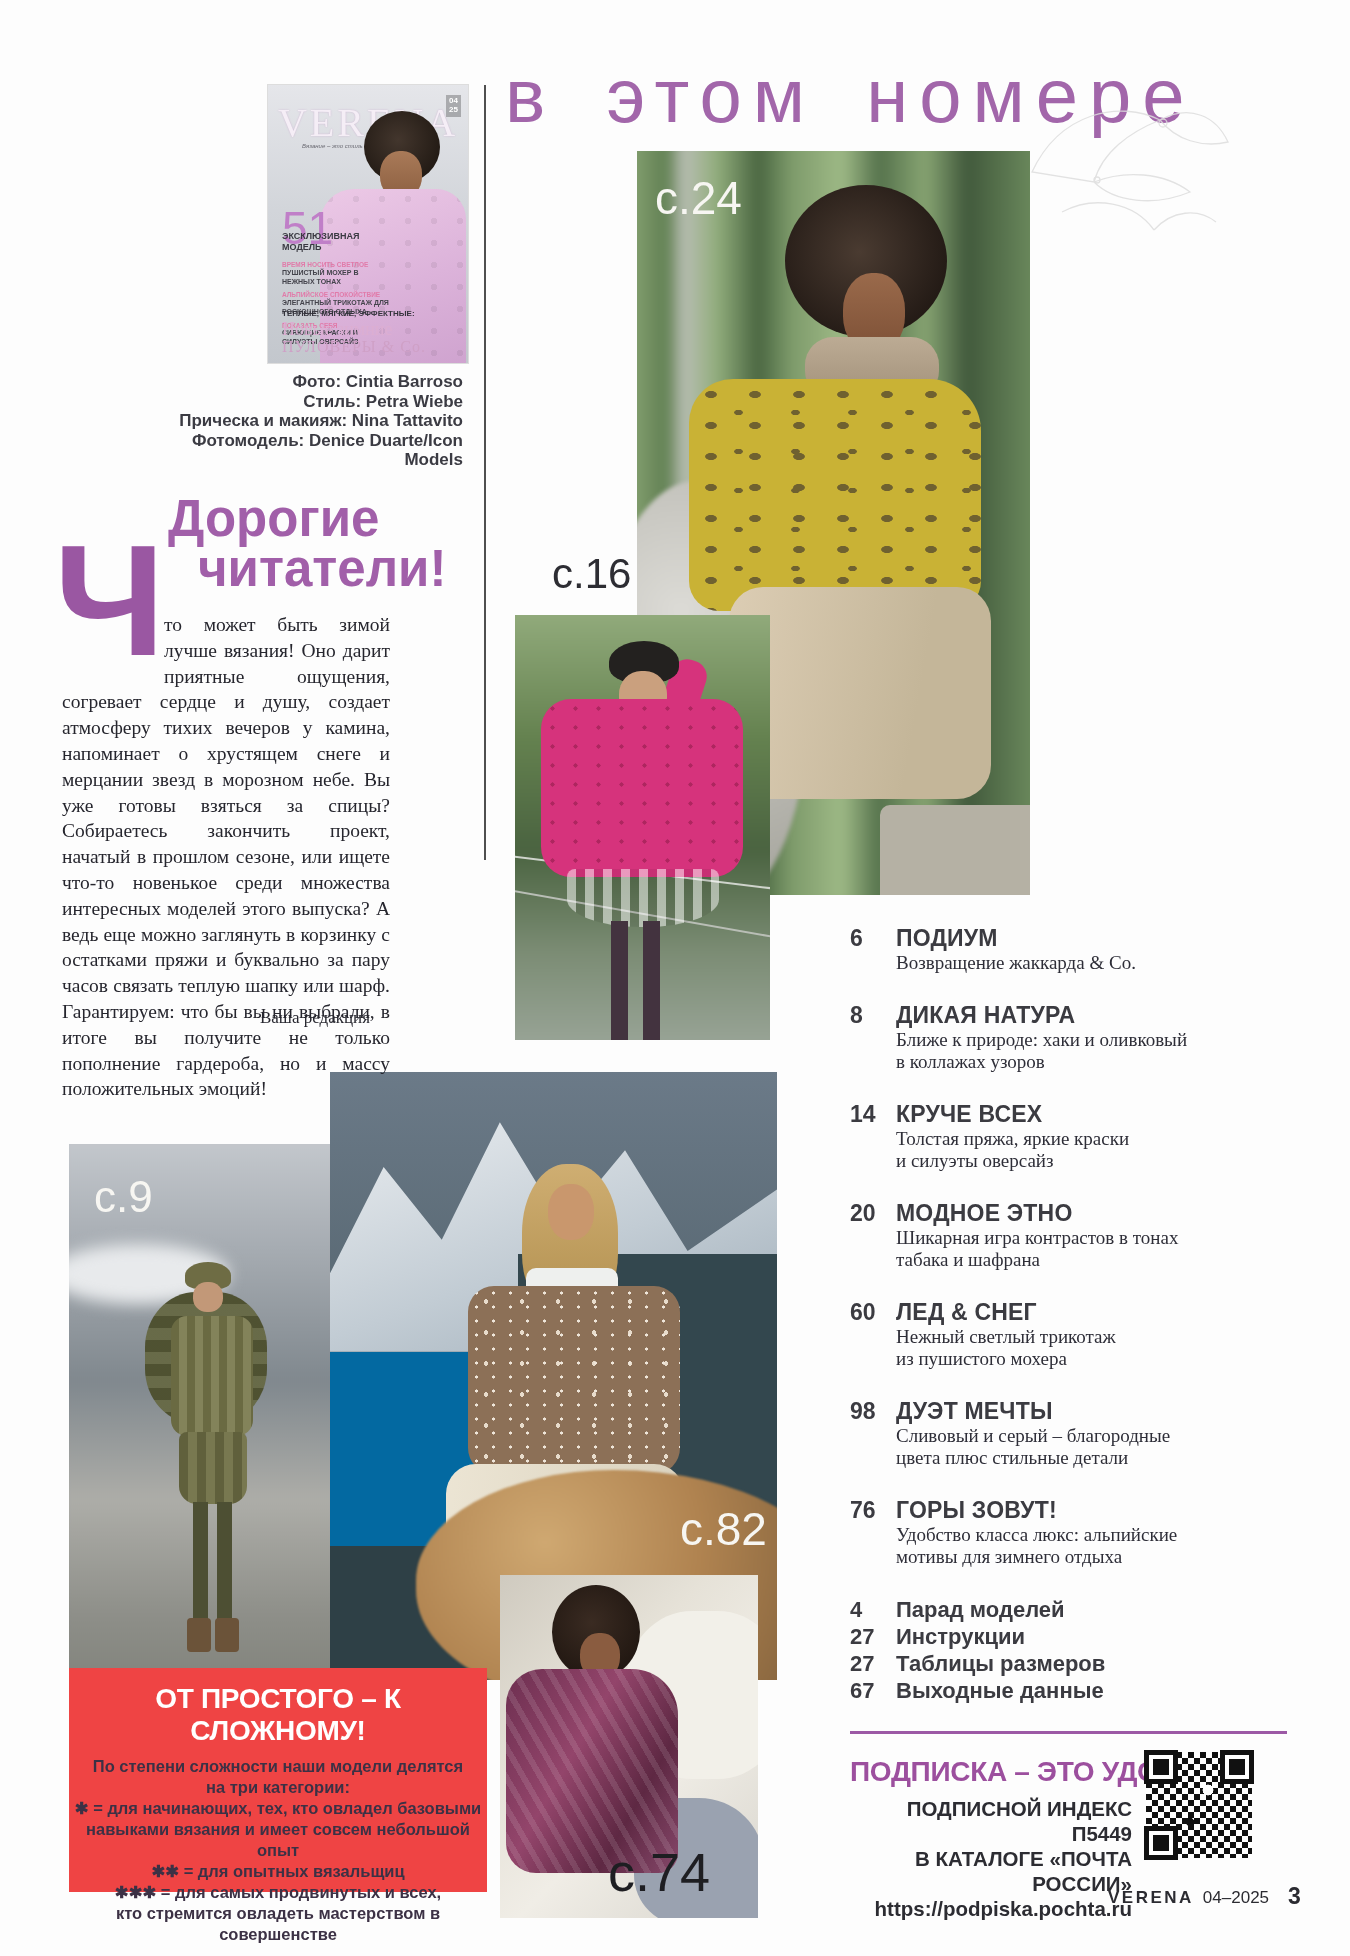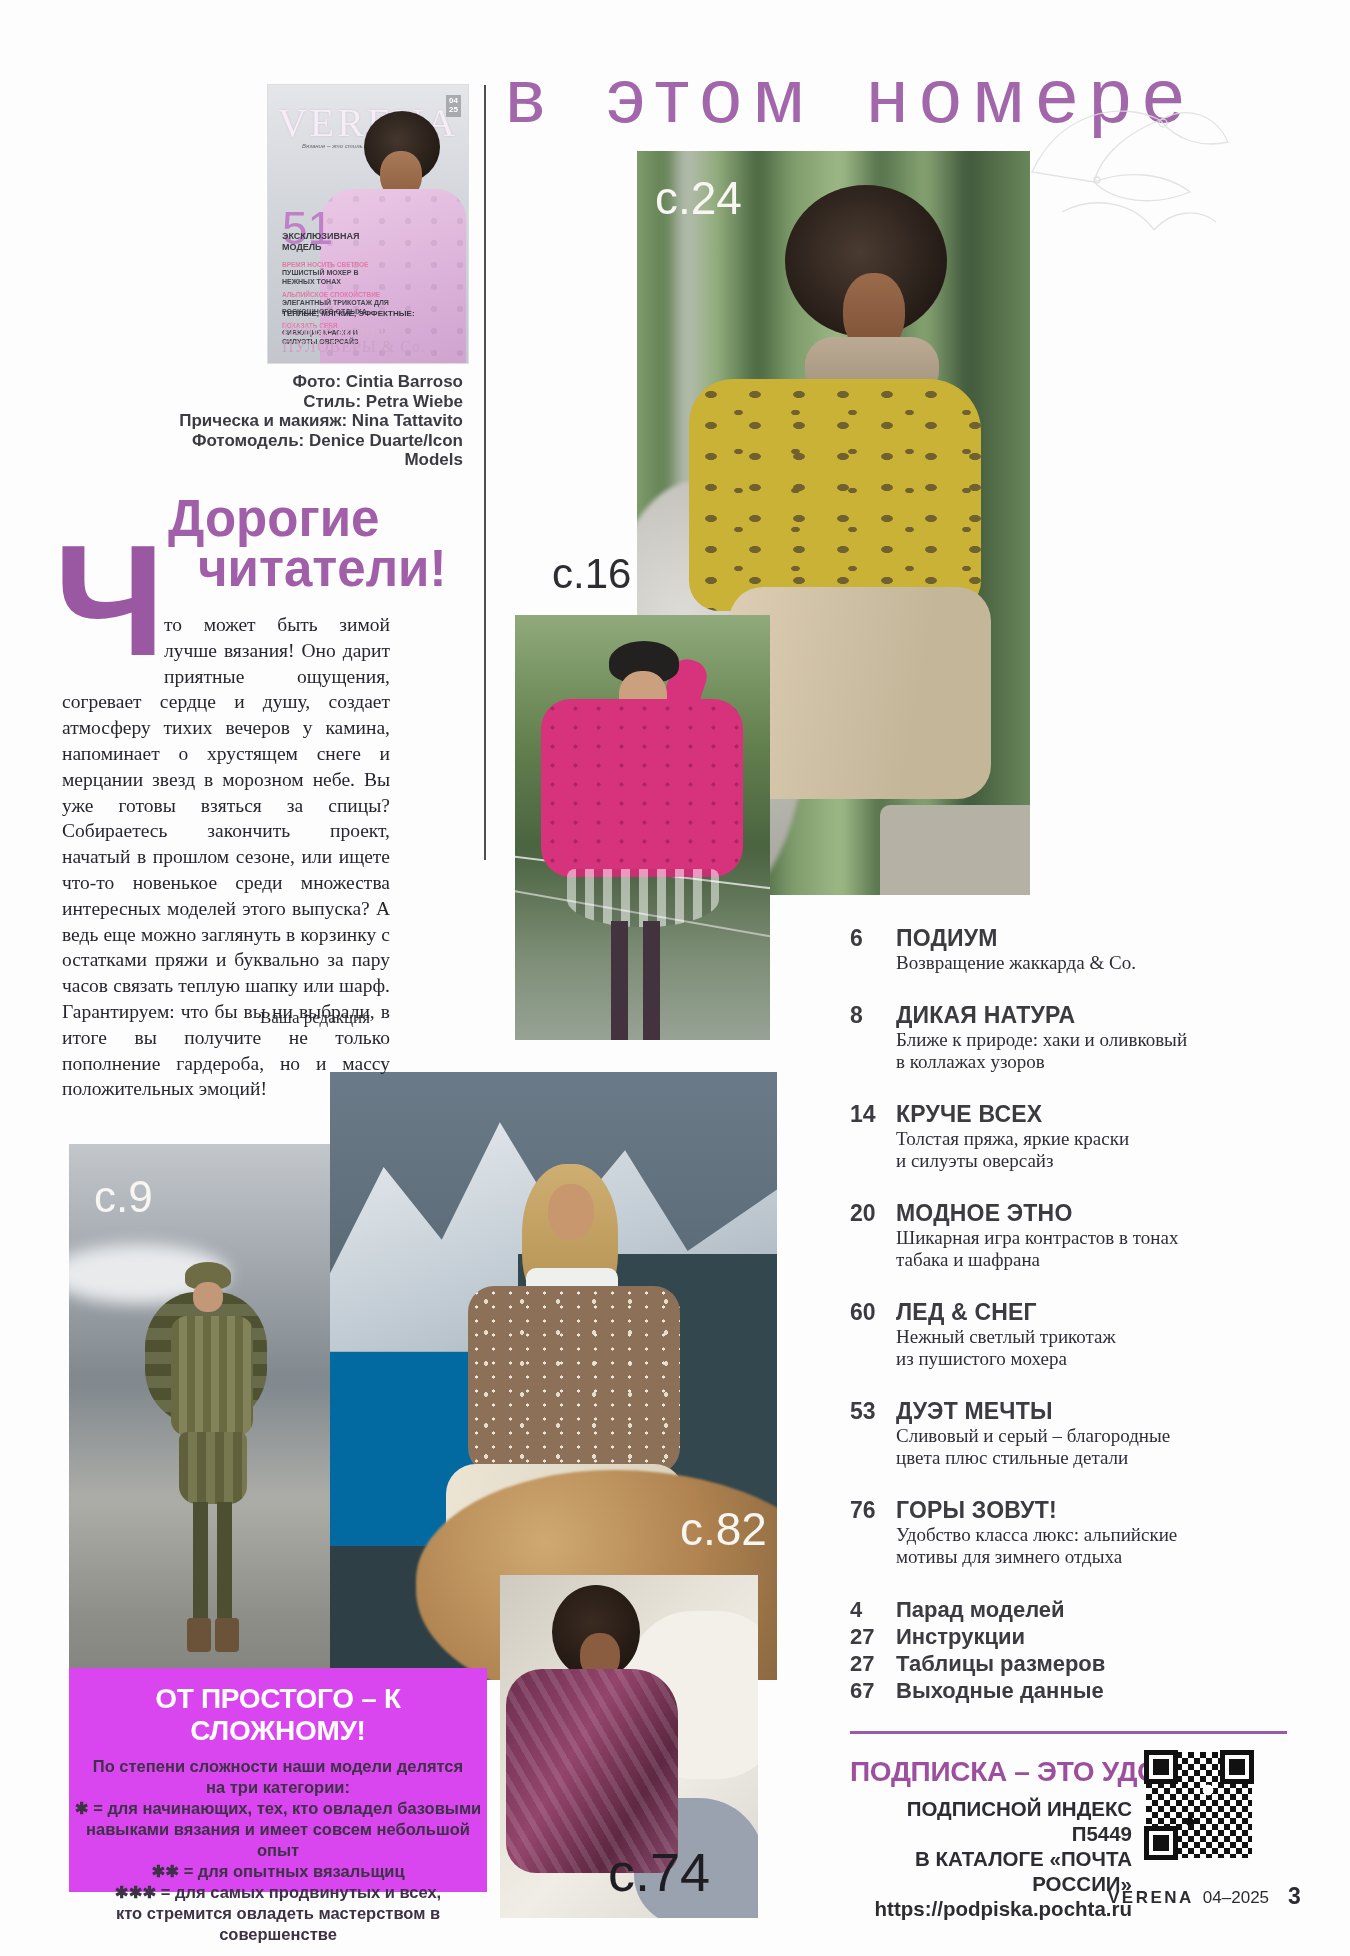--- a/index.html
+++ b/index.html
@@ -209,21 +209,21 @@
   .f1{left:-2px;top:-2px;} .f2{right:-2px;top:-2px;} .f3{left:-2px;bottom:-2px;}
 
   
   .footer{position:absolute;left:1108px;top:1888px;display:flex;gap:9px;align-items:baseline;
       color:#2b2b31;}
   .f-mag{font-size:17px;font-weight:bold;letter-spacing:2.5px;}
   .f-issue{font-size:17px;}
   .pagenum{position:absolute;left:1288px;top:1883px;font-size:23px;font-weight:bold;color:#2b2b31;}
 
   
-  .diffbox{position:absolute;left:69px;top:1668px;width:418px;height:224px;background:#d946ef;
+  .diffbox{position:absolute;left:69px;top:1668px;width:418px;height:224px;background:#ef4444;
       text-align:center;z-index:4;}
   .db-title{margin-top:15px;font-size:28px;font-weight:bold;color:#ffffff;letter-spacing:-0.3px;}
   .db-lines{margin-top:9px;}
   .db-line{font-size:16.5px;font-weight:bold;color:#3c3145;line-height:21px;}
 </style>
 </head>
 <body>
 
 <div class="page">
 
@@ -397,21 +397,21 @@
     <div class="toc-item">
       <div class="toc-line">
           <span class="toc-num">60</span>
           <span class="toc-title">ЛЕД &amp; СНЕГ</span>
         </div>
       <div class="toc-desc">Нежный светлый трикотаж
 из пушистого мохера</div>
     </div>
     <div class="toc-item">
       <div class="toc-line">
-          <span class="toc-num">53</span>
+          <span class="toc-num">98</span>
           <span class="toc-title">ДУЭТ МЕЧТЫ</span>
         </div>
       <div class="toc-desc">Сливовый и серый – благородные
 цвета плюс стильные детали</div>
     </div>
     <div class="toc-item">
       <div class="toc-line">
           <span class="toc-num">76</span>
           <span class="toc-title">ГОРЫ ЗОВУТ!</span>
         </div>

